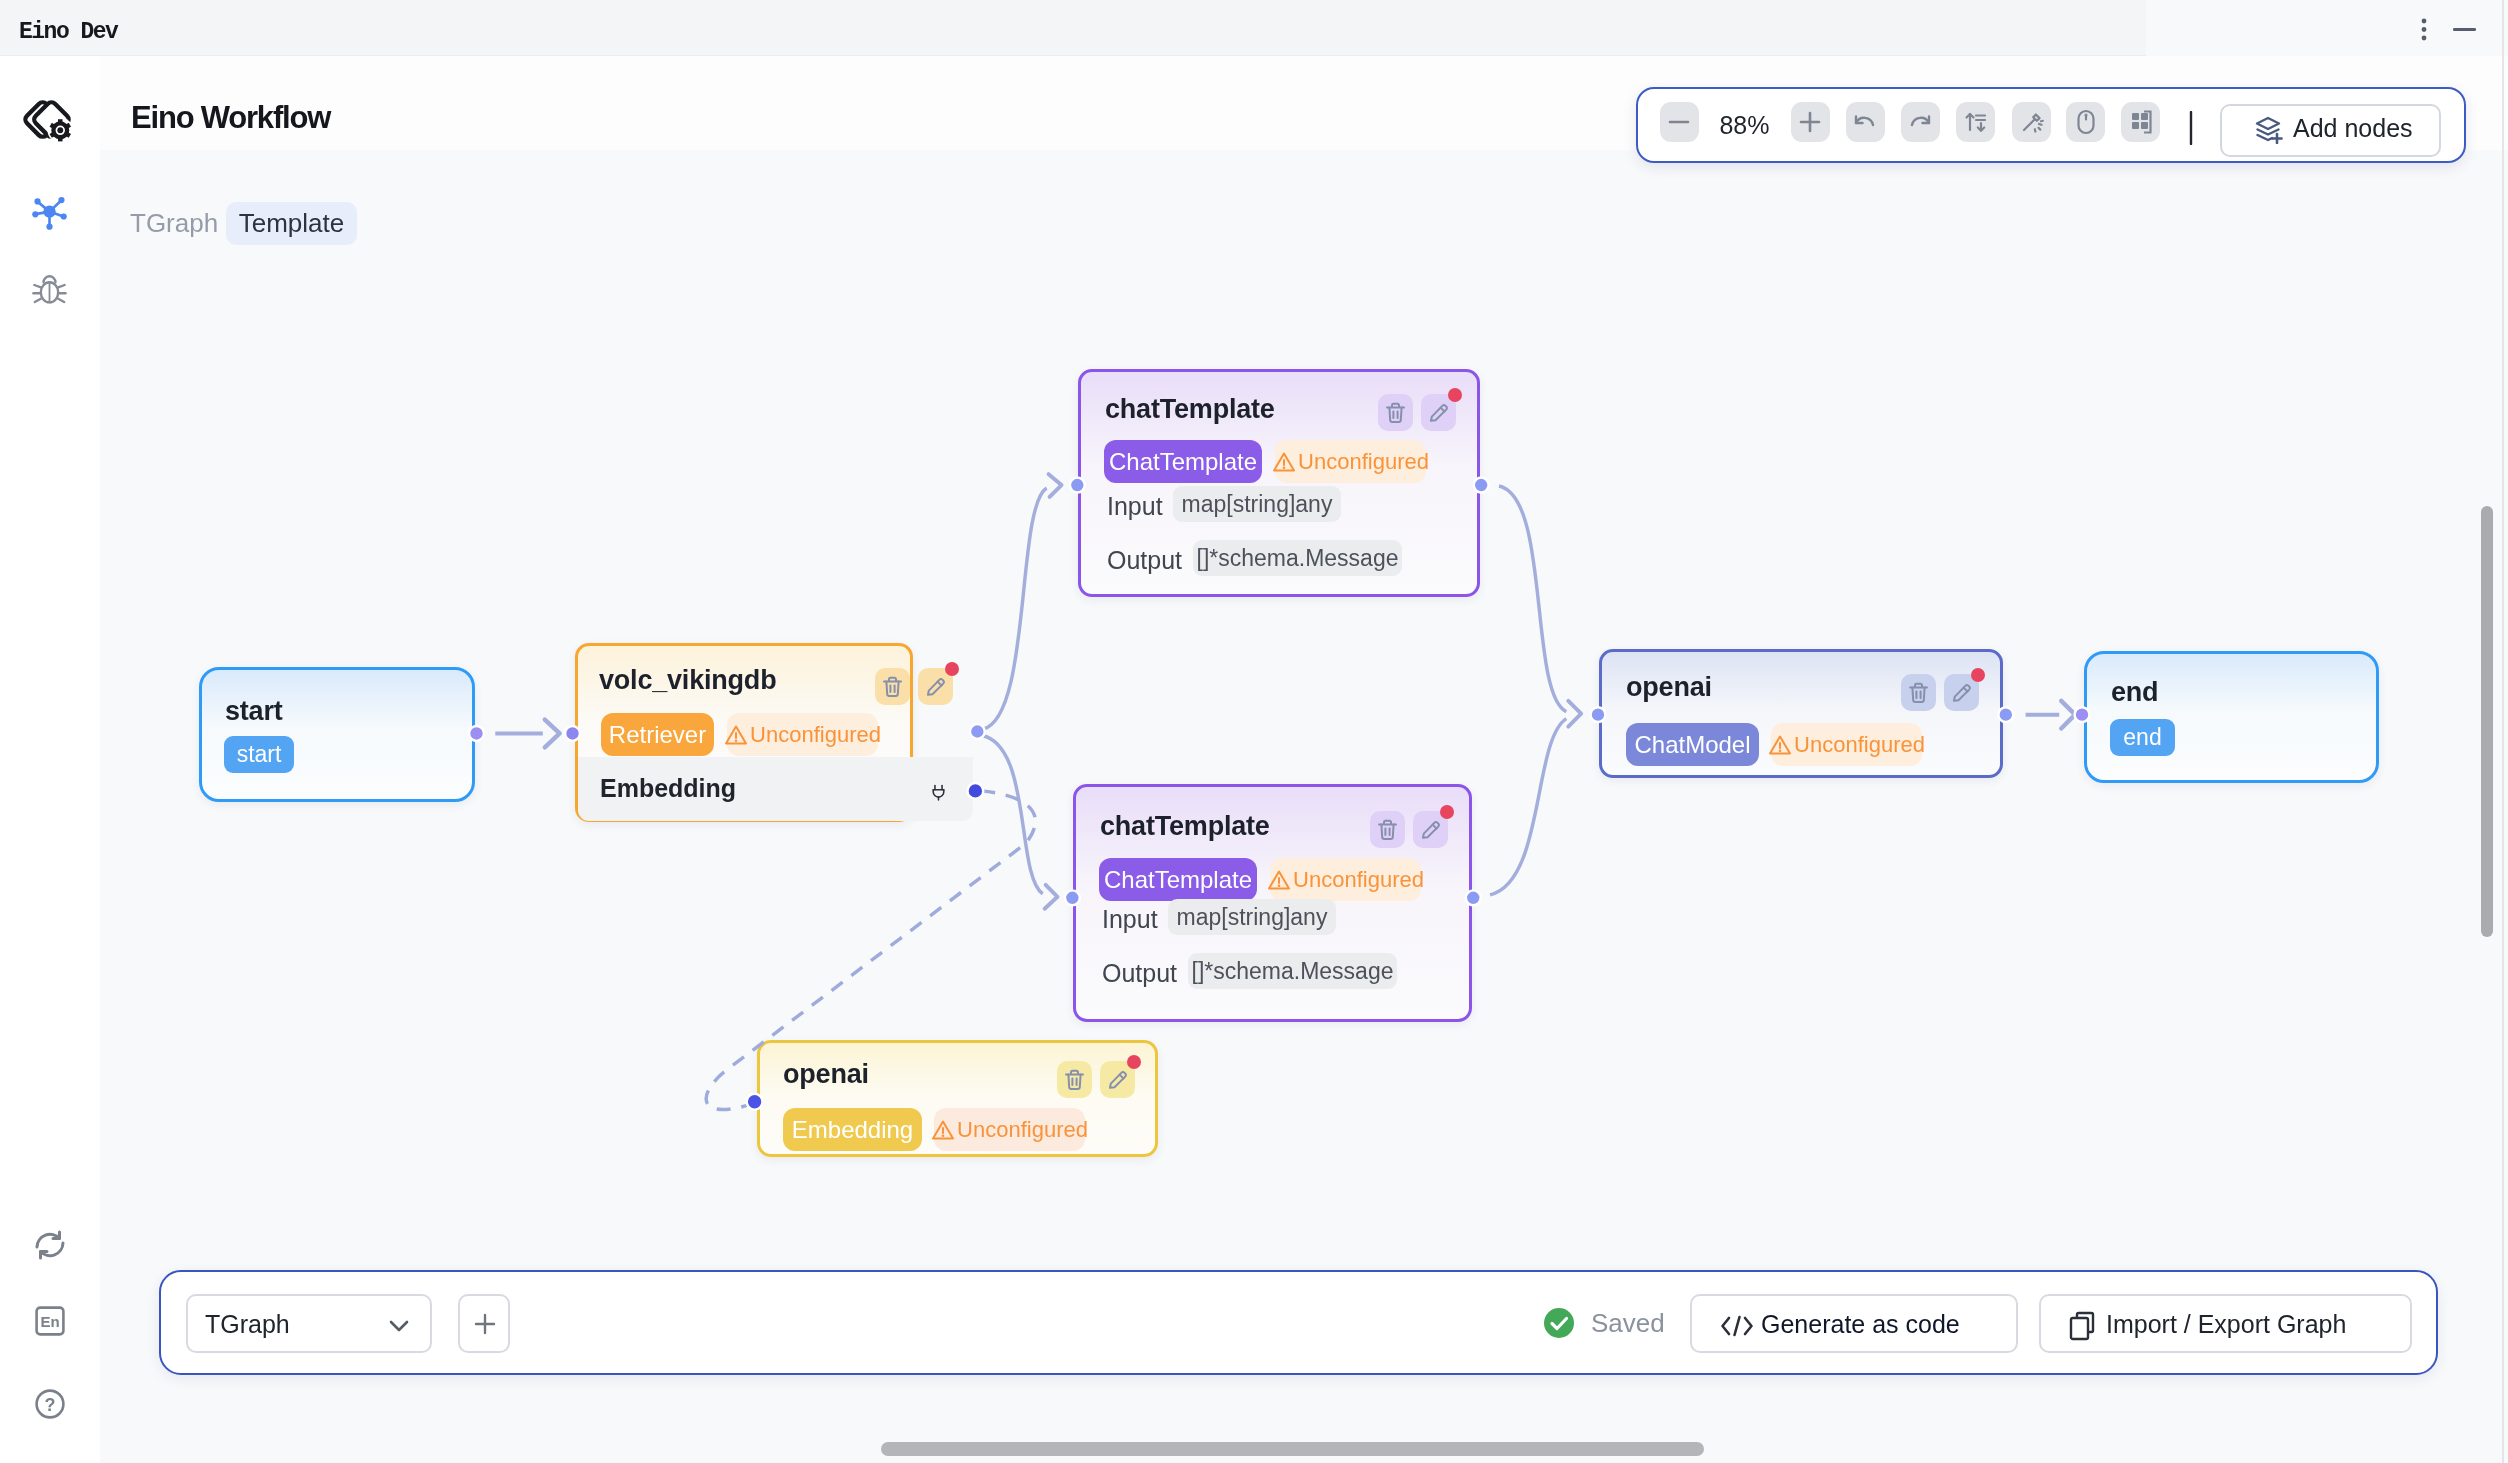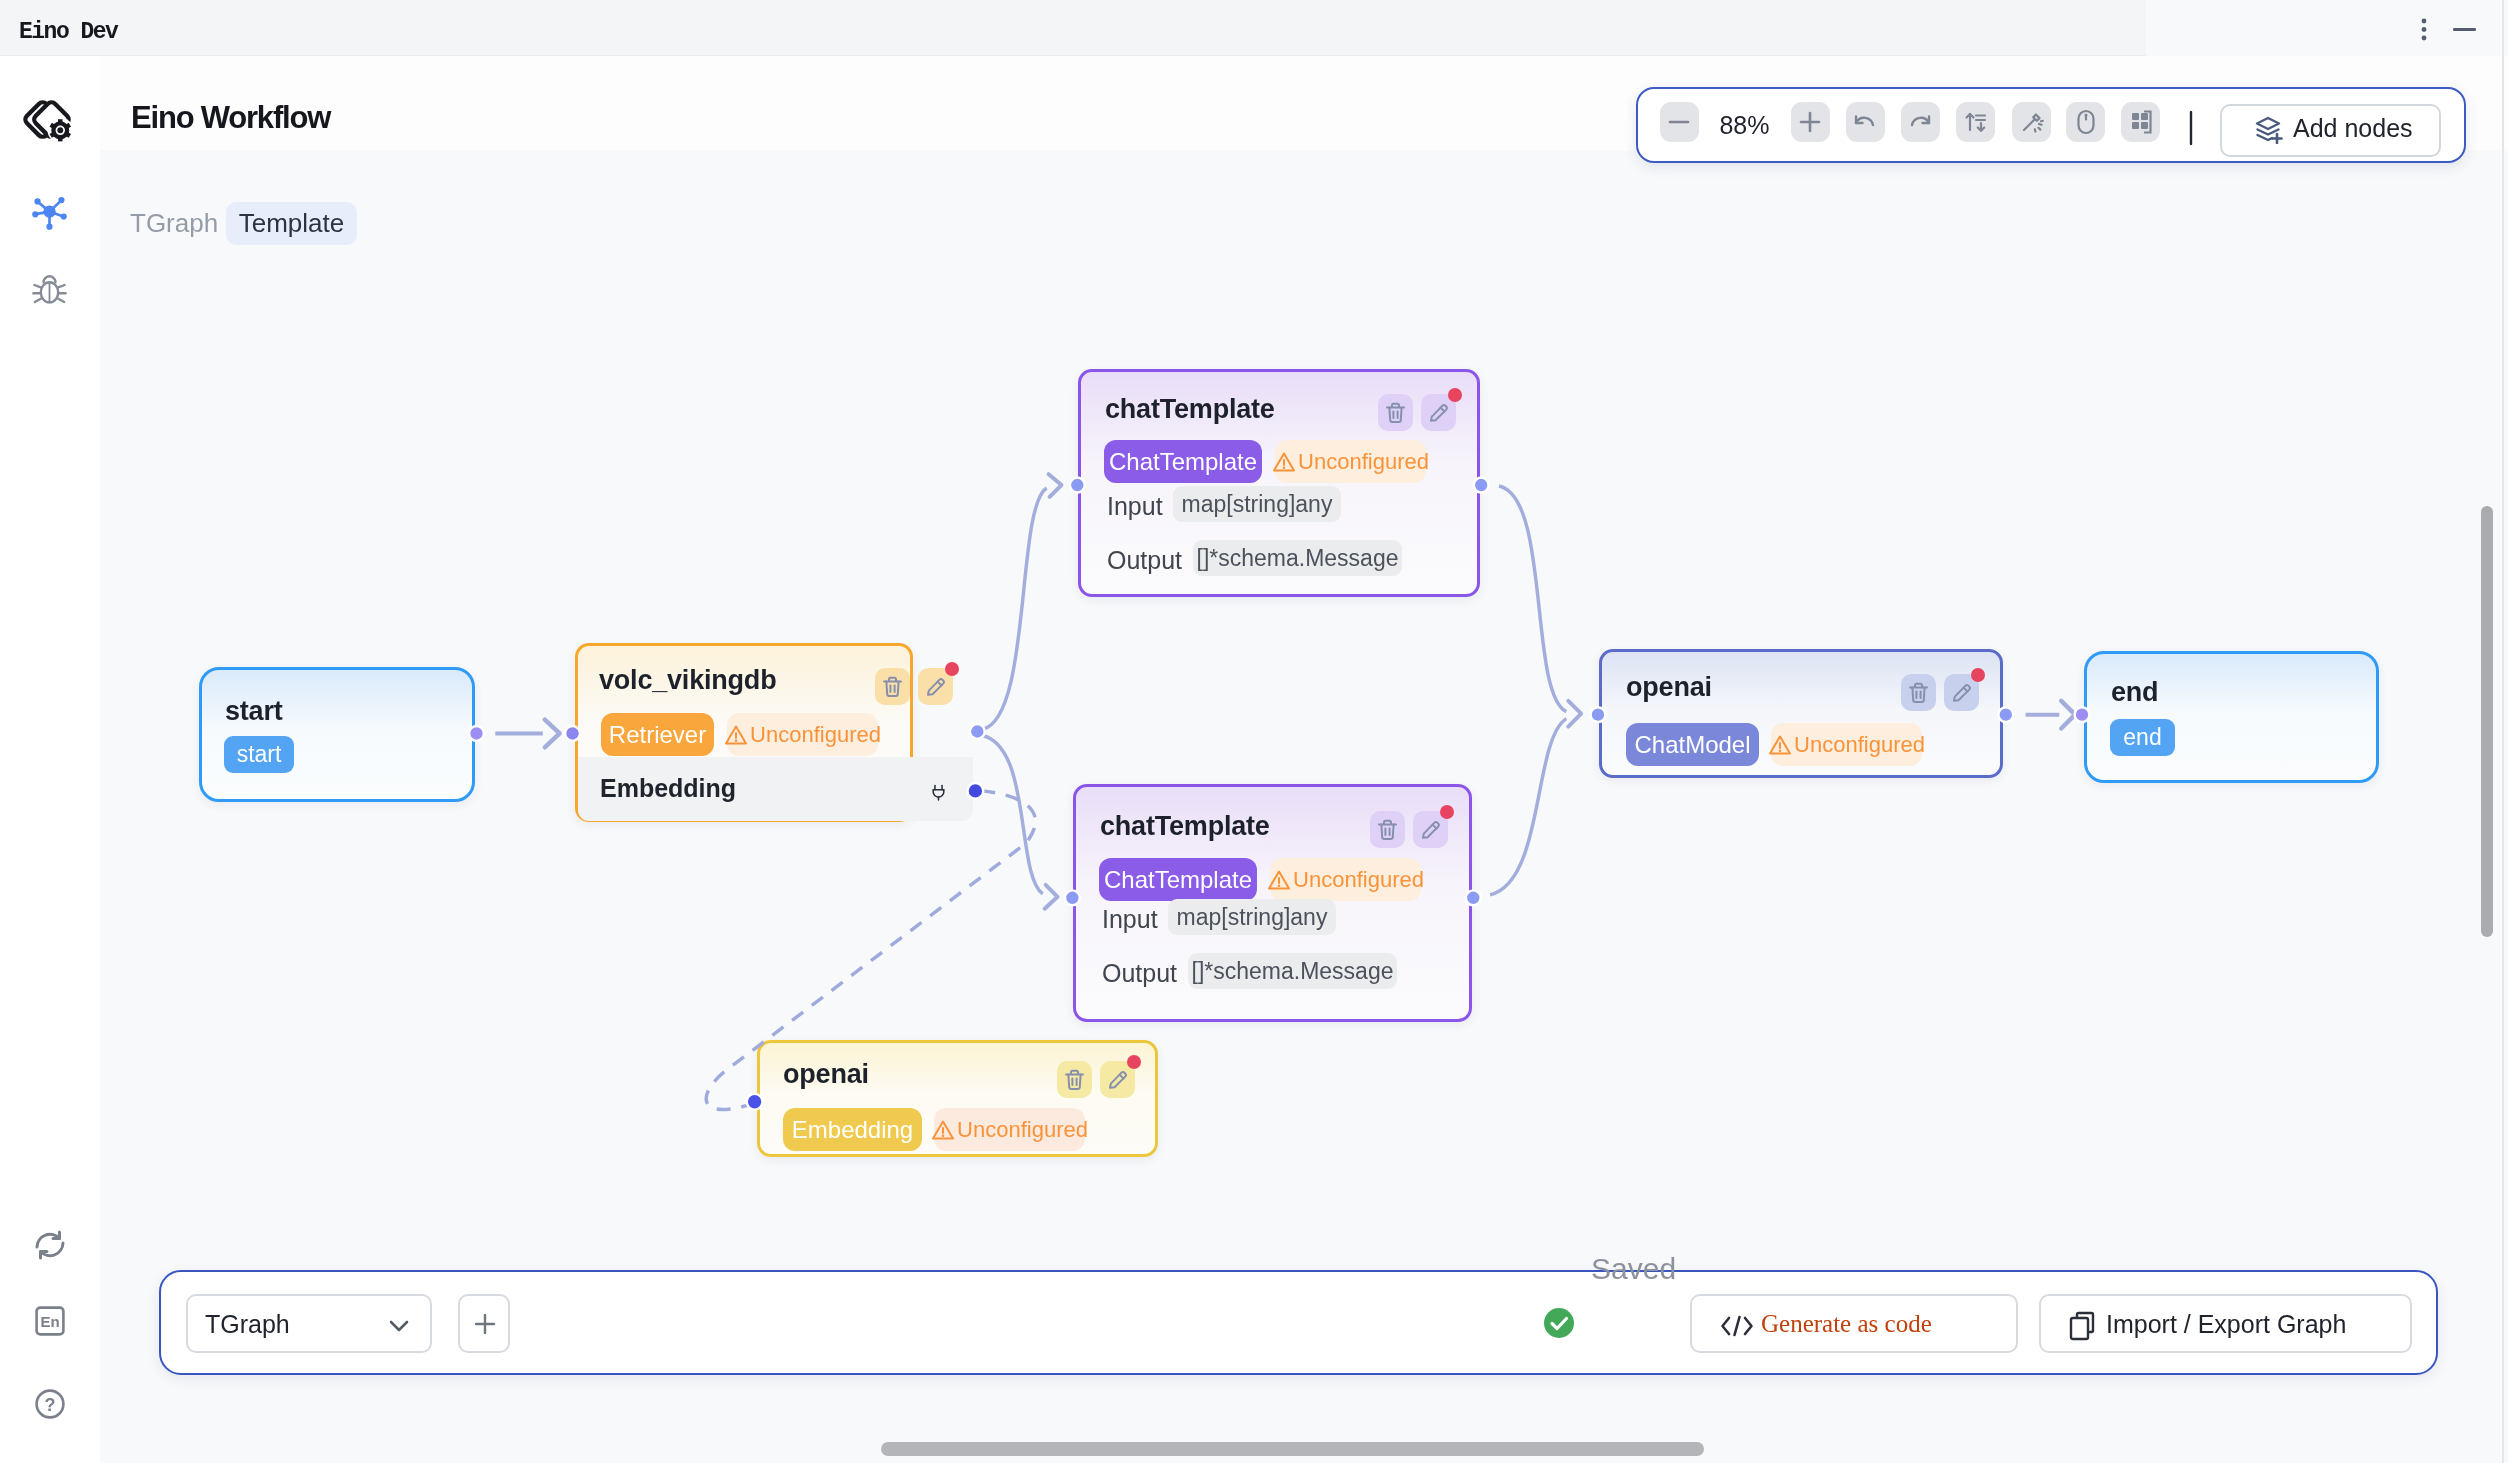--- a/index.html
+++ b/index.html
@@ -32,22 +32,22 @@
   .toolbar { position:absolute; left:1636px; top:87px; width:830px; height:76px; background:#fff; border:2.5px solid #3d5cc3; border-radius:18px; box-shadow:0 4px 14px rgba(30,40,90,0.10); }
   .tbtn { position:absolute; top:15px; width:39px; height:40px; background:#e3e4e8; border-radius:11px; }
   .zoomtxt { position:absolute; left:1711px; top:111px; width:67px; text-align:center; font-size:25px; color:#1f232c; }
   .addnodes { position:absolute; left:2220px; top:104px; width:221px; height:53px; border:2px solid #d3d7de; border-radius:10px; background:#fff; font-size:25px; color:#20242b; }
 
   
   .botbar { position:absolute; left:159px; top:1270px; width:2279px; height:105px; background:#fff; border:2.5px solid #3a55c0; border-radius:22px; box-shadow:0 4px 14px rgba(30,40,90,0.08); }
   .select { position:absolute; left:186px; top:1294px; width:246px; height:59px; border:2px solid #d7dae0; border-radius:10px; background:#fff; }
   .select .txt { position:absolute; left:17px; top:14px; font-size:25px; color:#20242c; }
   .plusbtn { position:absolute; left:458px; top:1294px; width:52px; height:59px; border:2px solid #d7dae0; border-radius:10px; background:#fff; }
-  .saved { position:absolute; left:1591px; top:1252px; font-size:30px; color:#8b929e; }
-  .gencode { position:absolute; left:1690px; top:1294px; width:328px; height:59px; border:2px solid #d7dae0; border-radius:10px; background:#fff; font-size:25px; color:#c2410c;font-family:Liberation Serif, serif; }
+  .saved { position:absolute; left:1591px; top:1308px; font-size:26px; color:#8b929e; }
+  .gencode { position:absolute; left:1690px; top:1294px; width:328px; height:59px; border:2px solid #d7dae0; border-radius:10px; background:#fff; font-size:25px; color:#0f172a; }
   .impexp { position:absolute; left:2039px; top:1294px; width:373px; height:59px; border:2px solid #d7dae0; border-radius:10px; background:#fff; font-size:25px; color:#20242c; }
 
   .vscroll { position:absolute; left:2481px; top:506px; width:12px; height:431px; background:#a9abaf; border-radius:6px; }
   .hscroll { position:absolute; left:881px; top:1442px; width:823px; height:14px; background:#b3b5b9; border-radius:7px; }
 </style>
 </head>
 <body>
 <div class="headerband"></div>
 <div class="canvas"></div>
 <div class="topbar">

